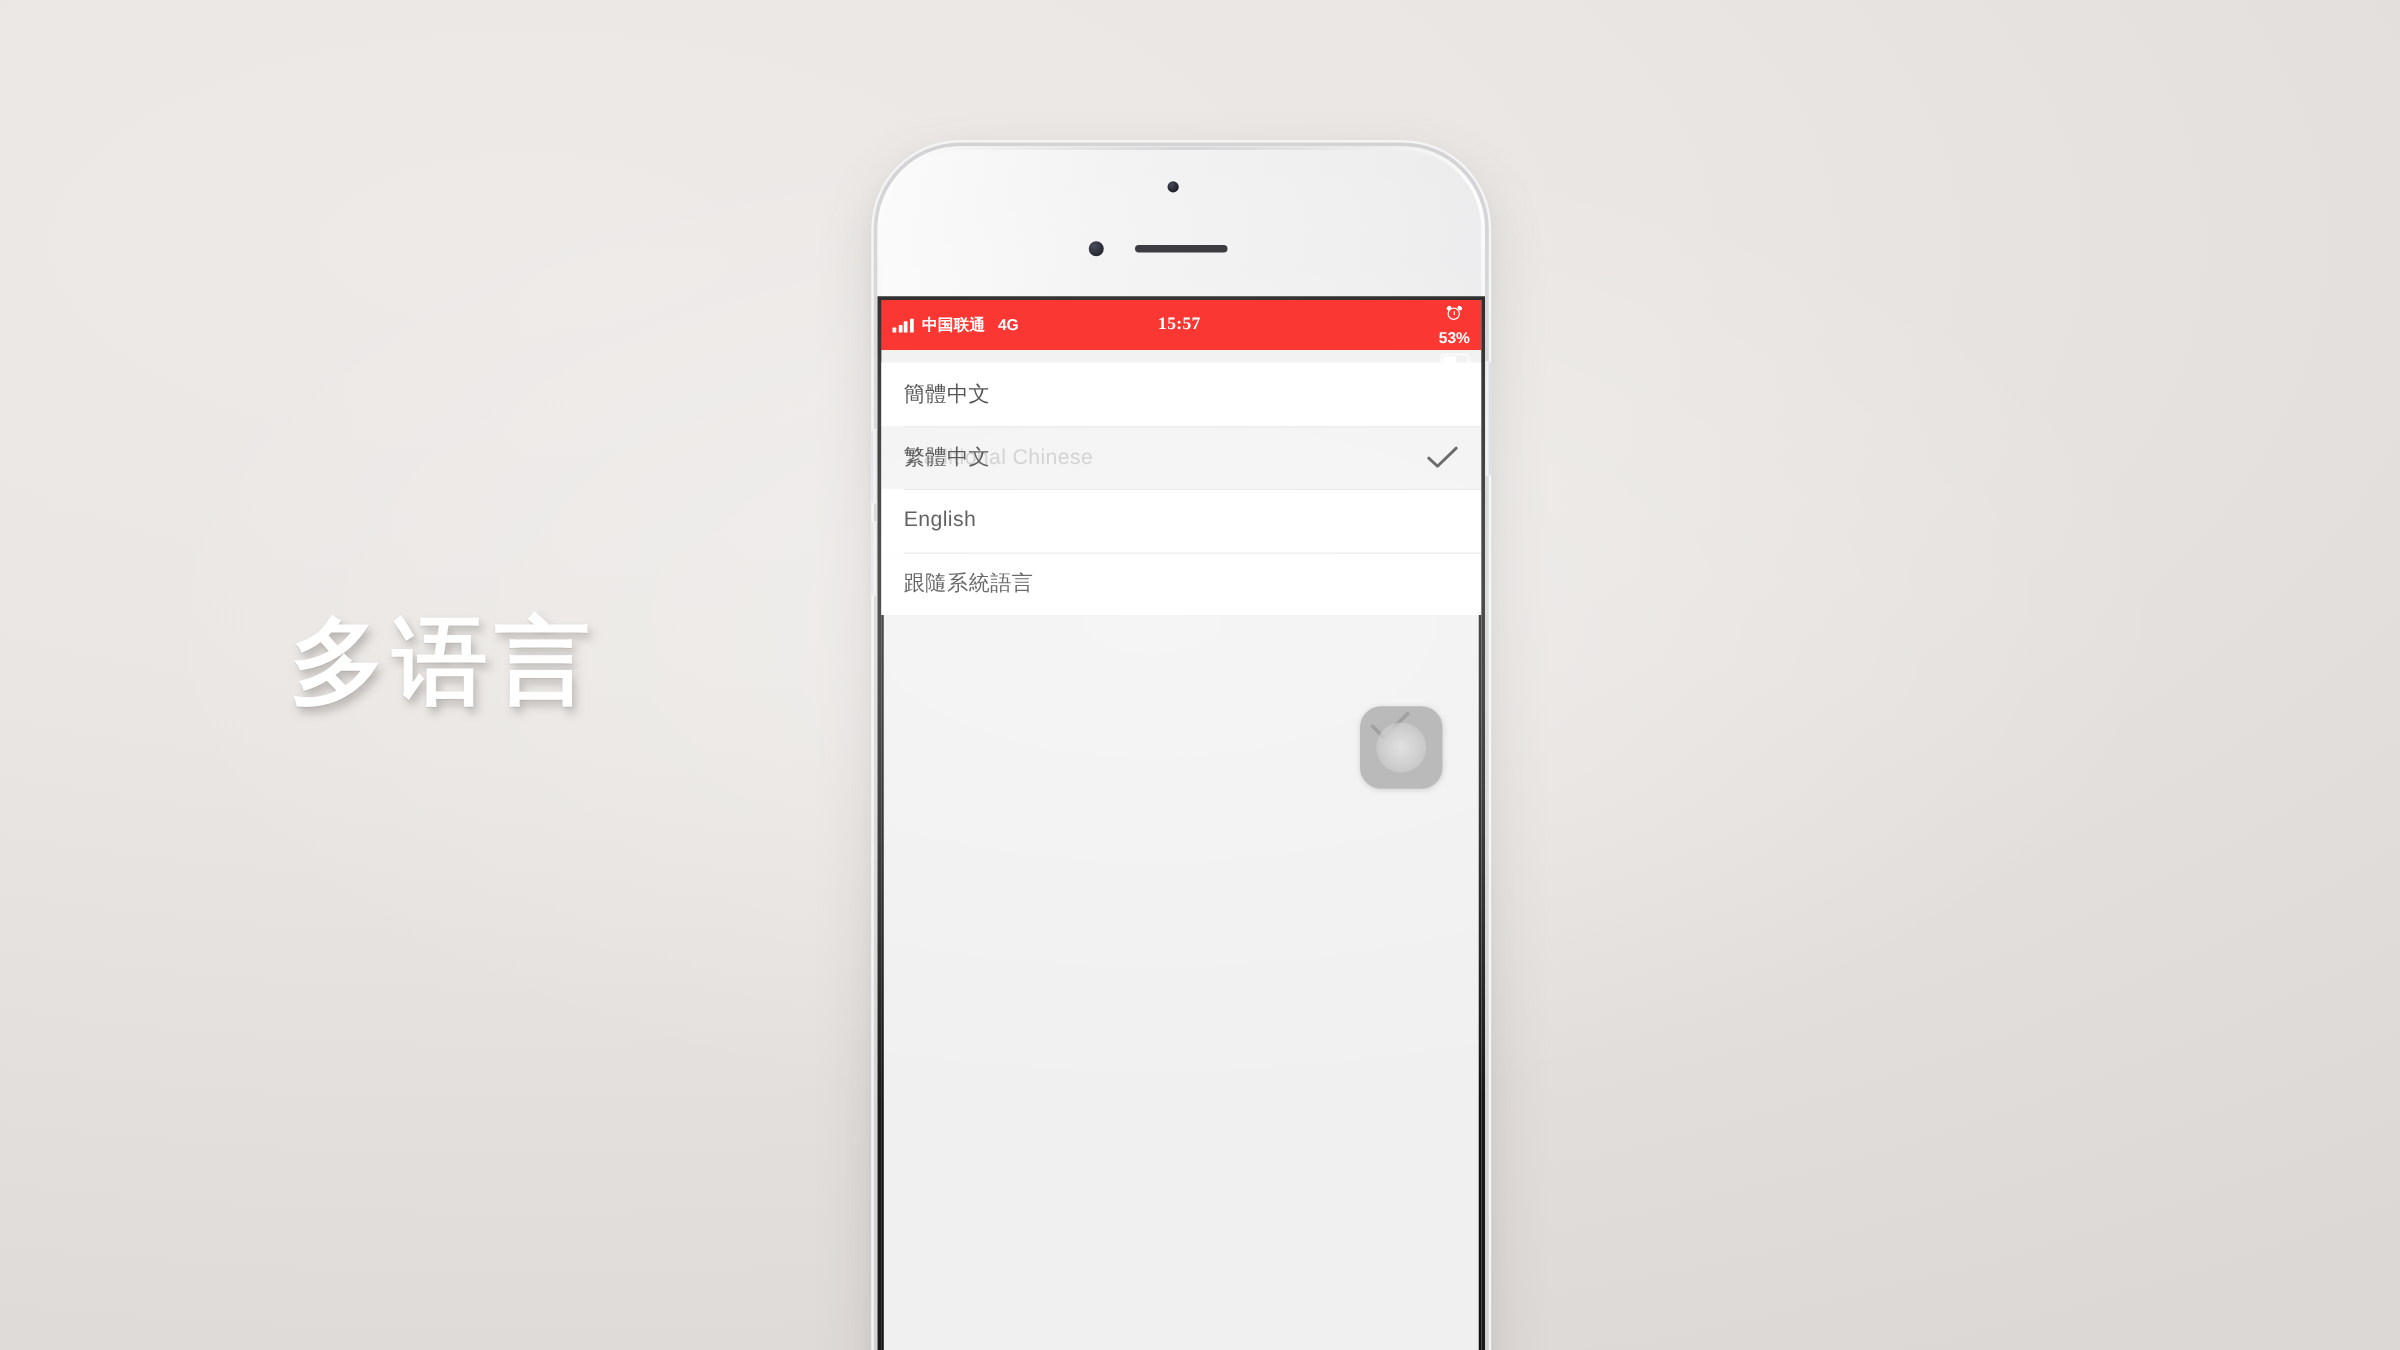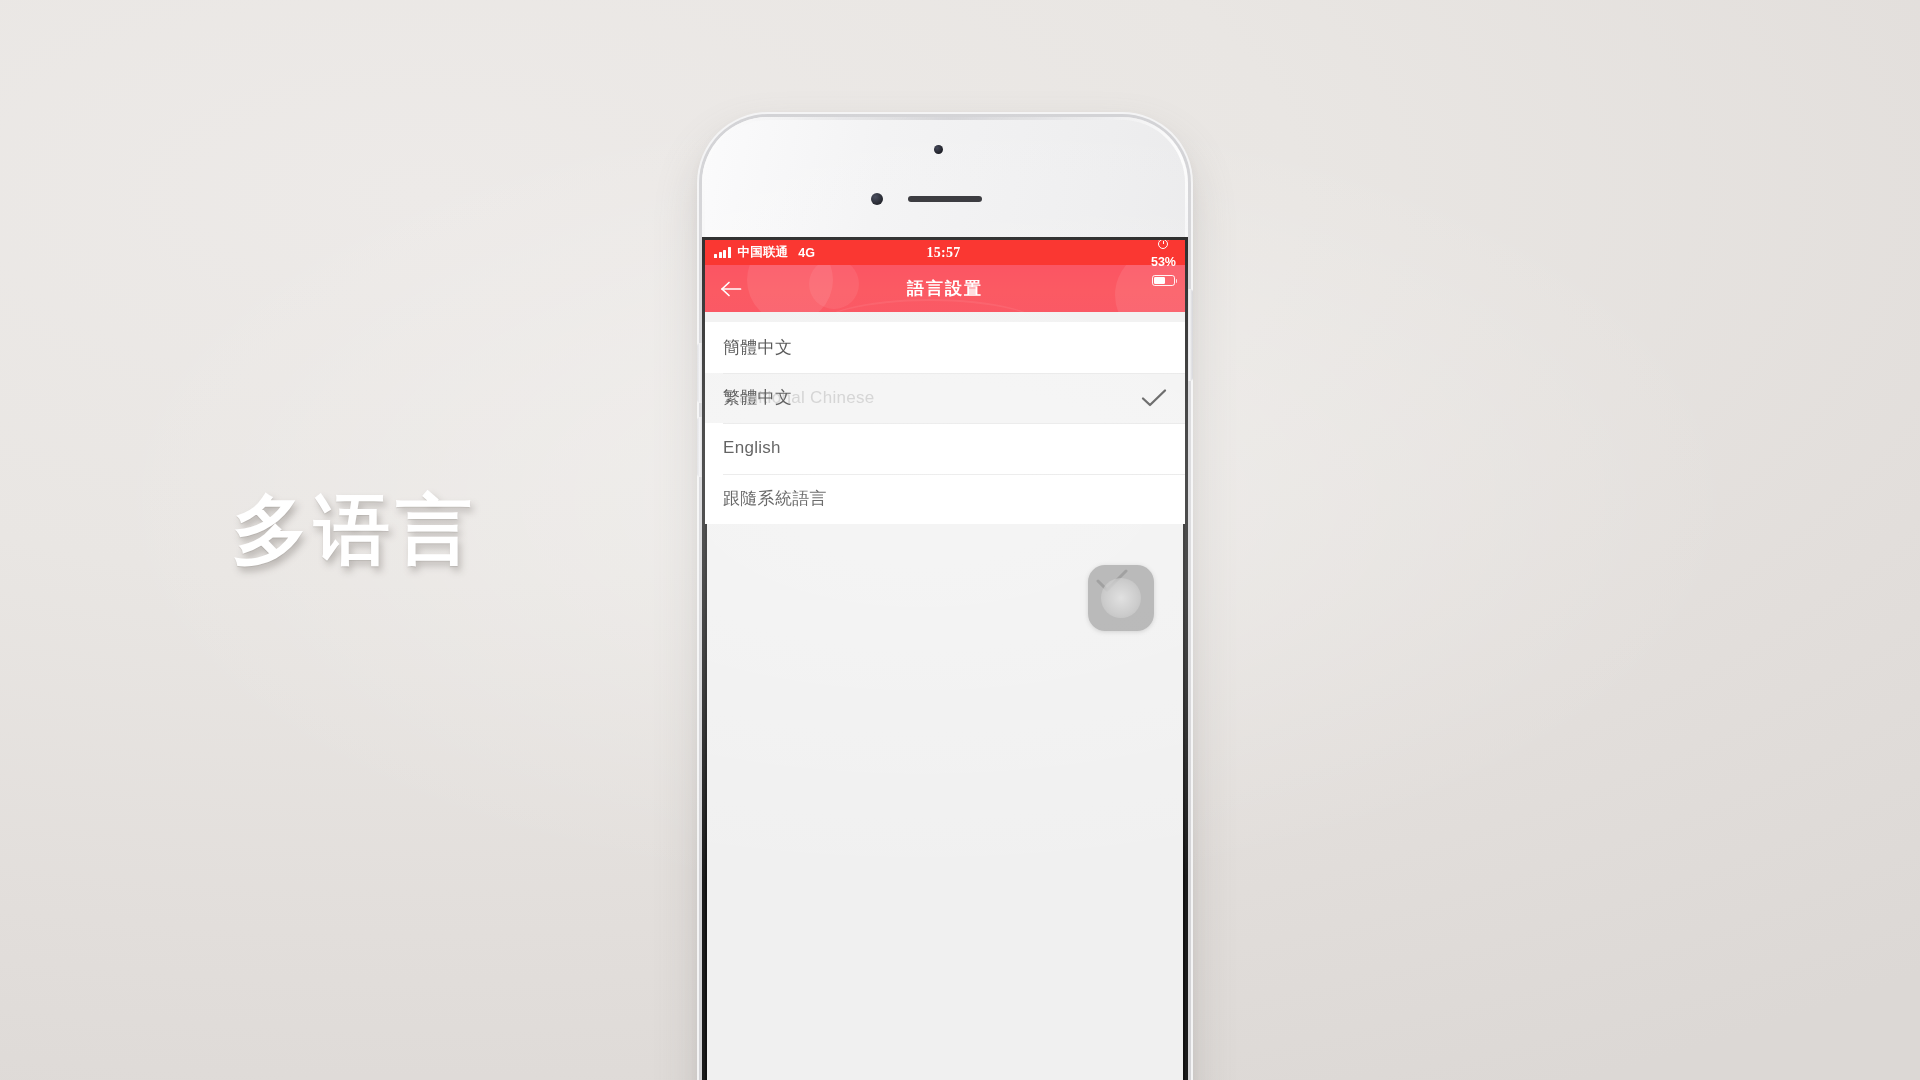--- a/index.html
+++ b/index.html
@@ -103,21 +103,21 @@
     left:3px; top:123px;
     width:480px; height:887px;
     overflow:hidden;
     background:#f0f0f0;
     box-shadow:0 0 0 2px #111 inset, 0 0 0 3px #1a1a1a;
   }
 
   
   #status-bar {
     position:relative;
-    height:25px;
+    height:40px;
     background:#fa3732;
     color:#fff;
     display:flex;
     align-items:center;
     padding:0 9px;
     font-size:13px;
     font-weight:bold;
     z-index:6;
   }
   .sb-left, .sb-right { display:flex; align-items:center; gap:7px; }
@@ -348,35 +348,20 @@
               <span class="hand"></span>
           </span>
           <span class="battery-pct">53%</span>
           <span class="battery-icon">
             <span class="fill"></span>
               <span class="cap"></span>
           </span>
         </div>
       </div>
 
-      <div id="nav-bar">
-        <span class="nav-deco" id="nav-deco-left"></span>
-        <span class="nav-deco" id="nav-deco-left2"></span>
-        <span class="nav-deco" id="nav-deco-right"></span>
-        <span id="nav-arc"></span>
-
-        <div id="back-button">
-          <svg width="22" height="16" viewBox="0 0 22 16">
-            <path d="M9 1.5 L2 8 L9 14.5" fill="none" stroke="#ffffff" stroke-width="1.7" stroke-linecap="round" stroke-linejoin="round"></path>
-            <path d="M2 8 H20.5" fill="none" stroke="#ffffff" stroke-width="1.7" stroke-linecap="round"></path>
-          </svg>
-        </div>
-
-        <div id="nav-title">語言設置</div>
-      </div>
 
       <div id="language-list">
 
         <div class="list-row">
           <div class="row-label-stack">
             <span class="row-label">簡體中文</span>
           </div>
           <div class="row-check"></div>
         </div>
 

